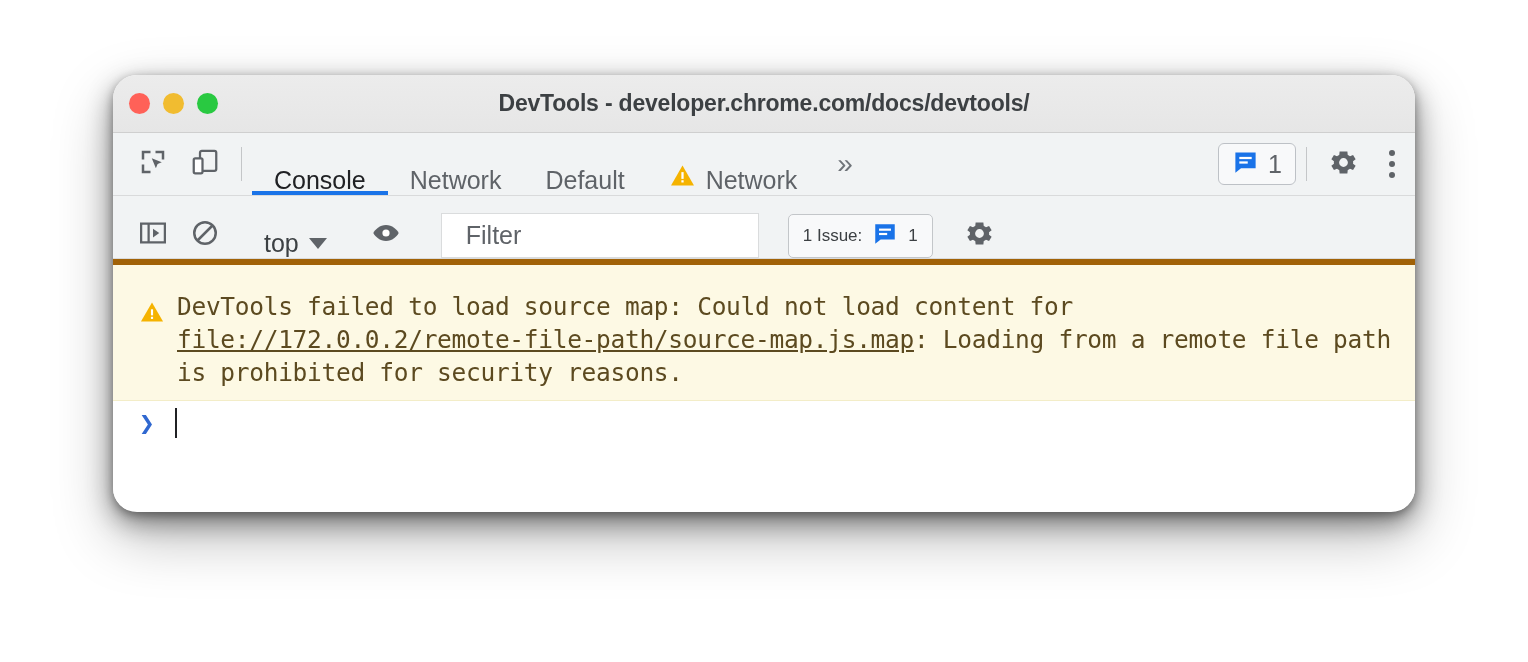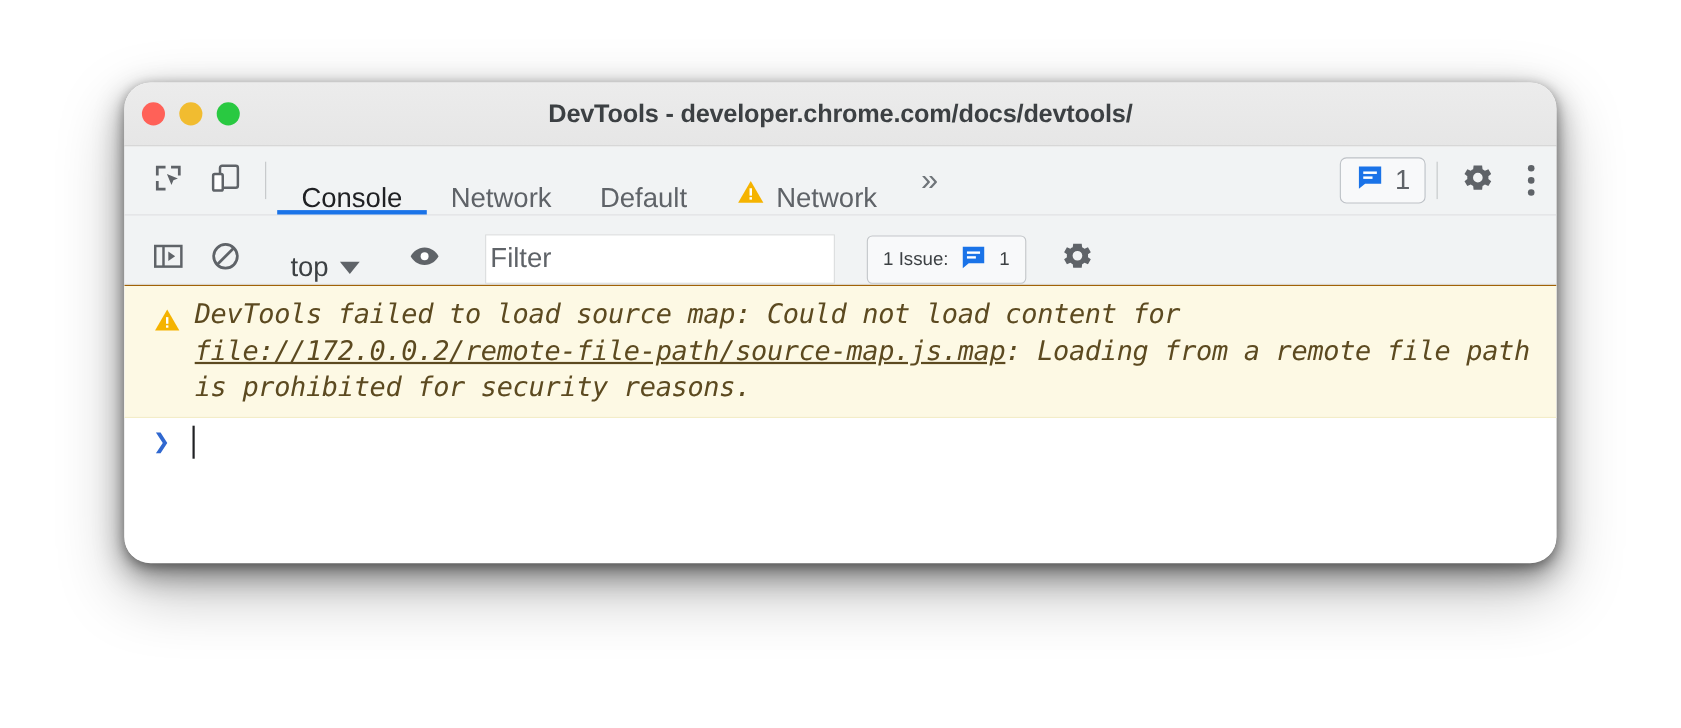--- a/index.html
+++ b/index.html
@@ -196,21 +196,21 @@
     border-top: 11px solid #5f6368;
     display: block;
   }
   .filter-box {
     width: 318px;
     height: 45px;
     background: #ffffff;
     border: 1px solid #dadcdd;
     display: flex;
     align-items: center;
-    padding: 0 4px;
+    padding: 0 24px;
     box-sizing: border-box;
     margin: 0 8px;
     cursor: text;
   }
   .filter-box .ph {
     font-size: 25px;
     color: #5f6368;
   }
   .levels {
     font-size: 25px;
@@ -233,27 +233,26 @@
   }
 
   
   .console-body {
     height: 250px;
     background: #ffffff;
     font-family: "DejaVu Sans Mono", monospace;
   }
   .warn-row {
     background: #fdf9e4;
-    border-top: 1px solid #a16207;
+    border-top: 6px solid #a16207;
     border-bottom: 1px solid #f3edc8;
     display: flex;
     align-items: flex-start;
-    padding: 9px 14px 11px 14px;
+    padding: 25px 14px 11px 14px;
     box-sizing: border-box;
-    font-style: italic;
   }
   .warn-icon {
     flex: 0 0 auto;
     margin: 9px 12px 0 12px;
   }
   .warn-text {
     font-size: 24.5px;
     line-height: 33px;
     color: #5c4a20;
     letter-spacing: -0.3px;

